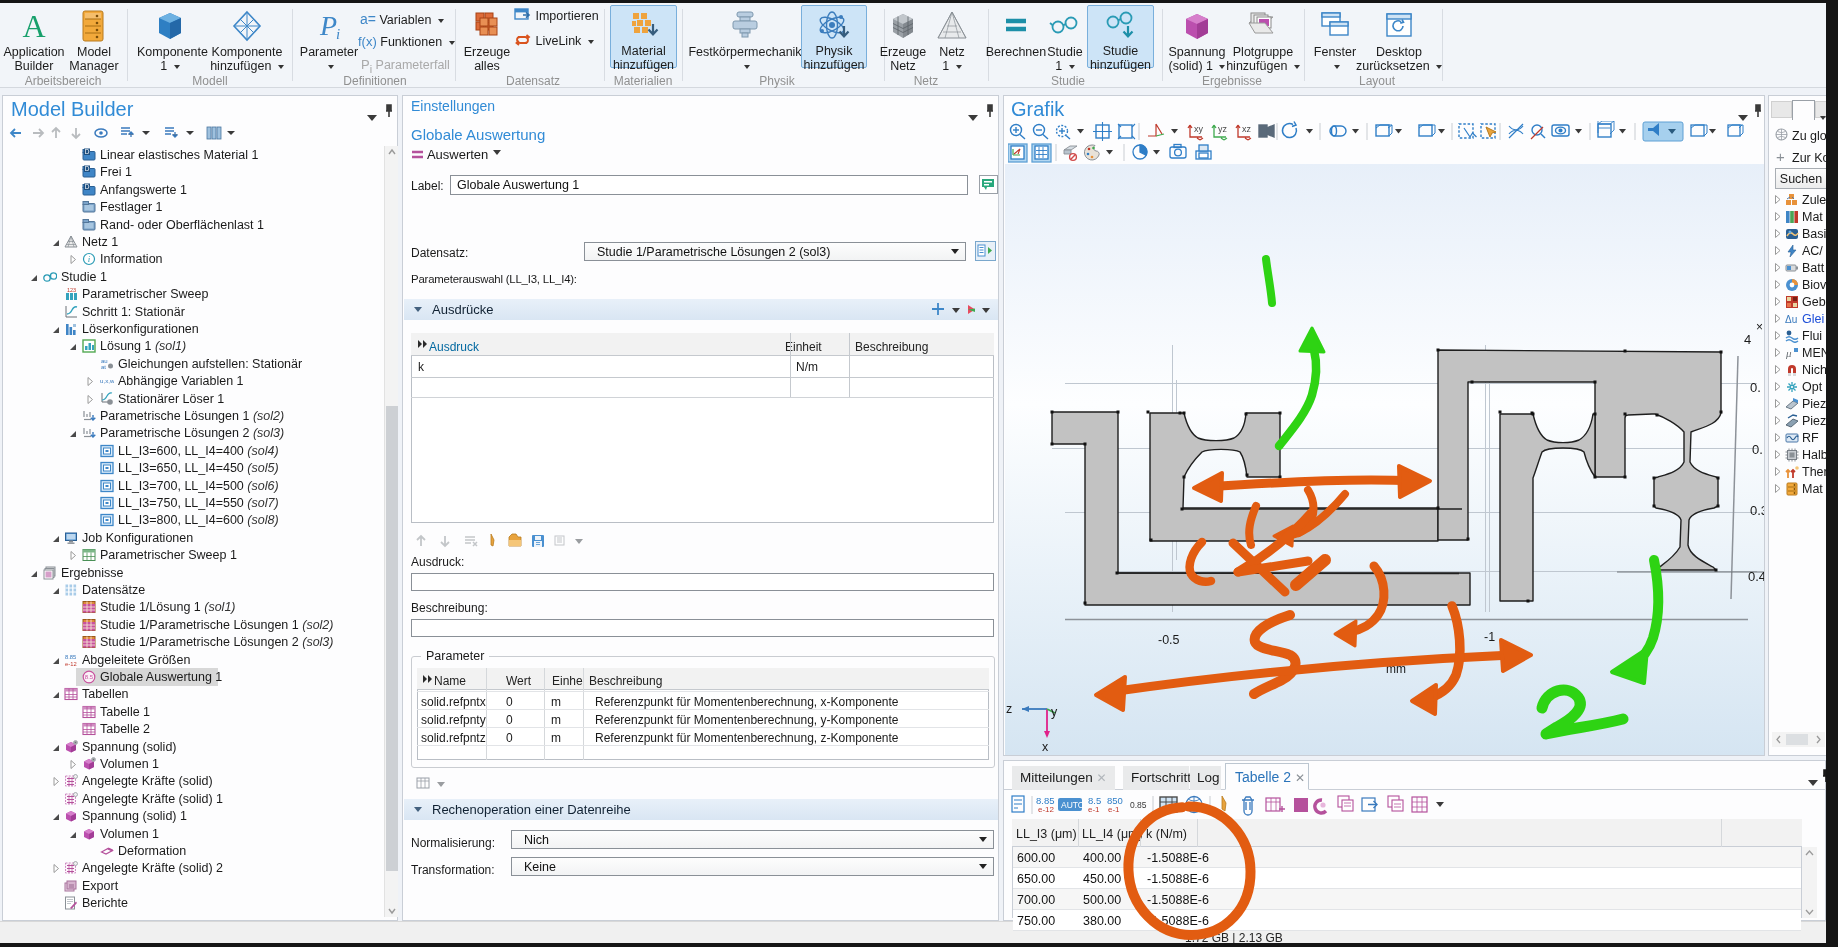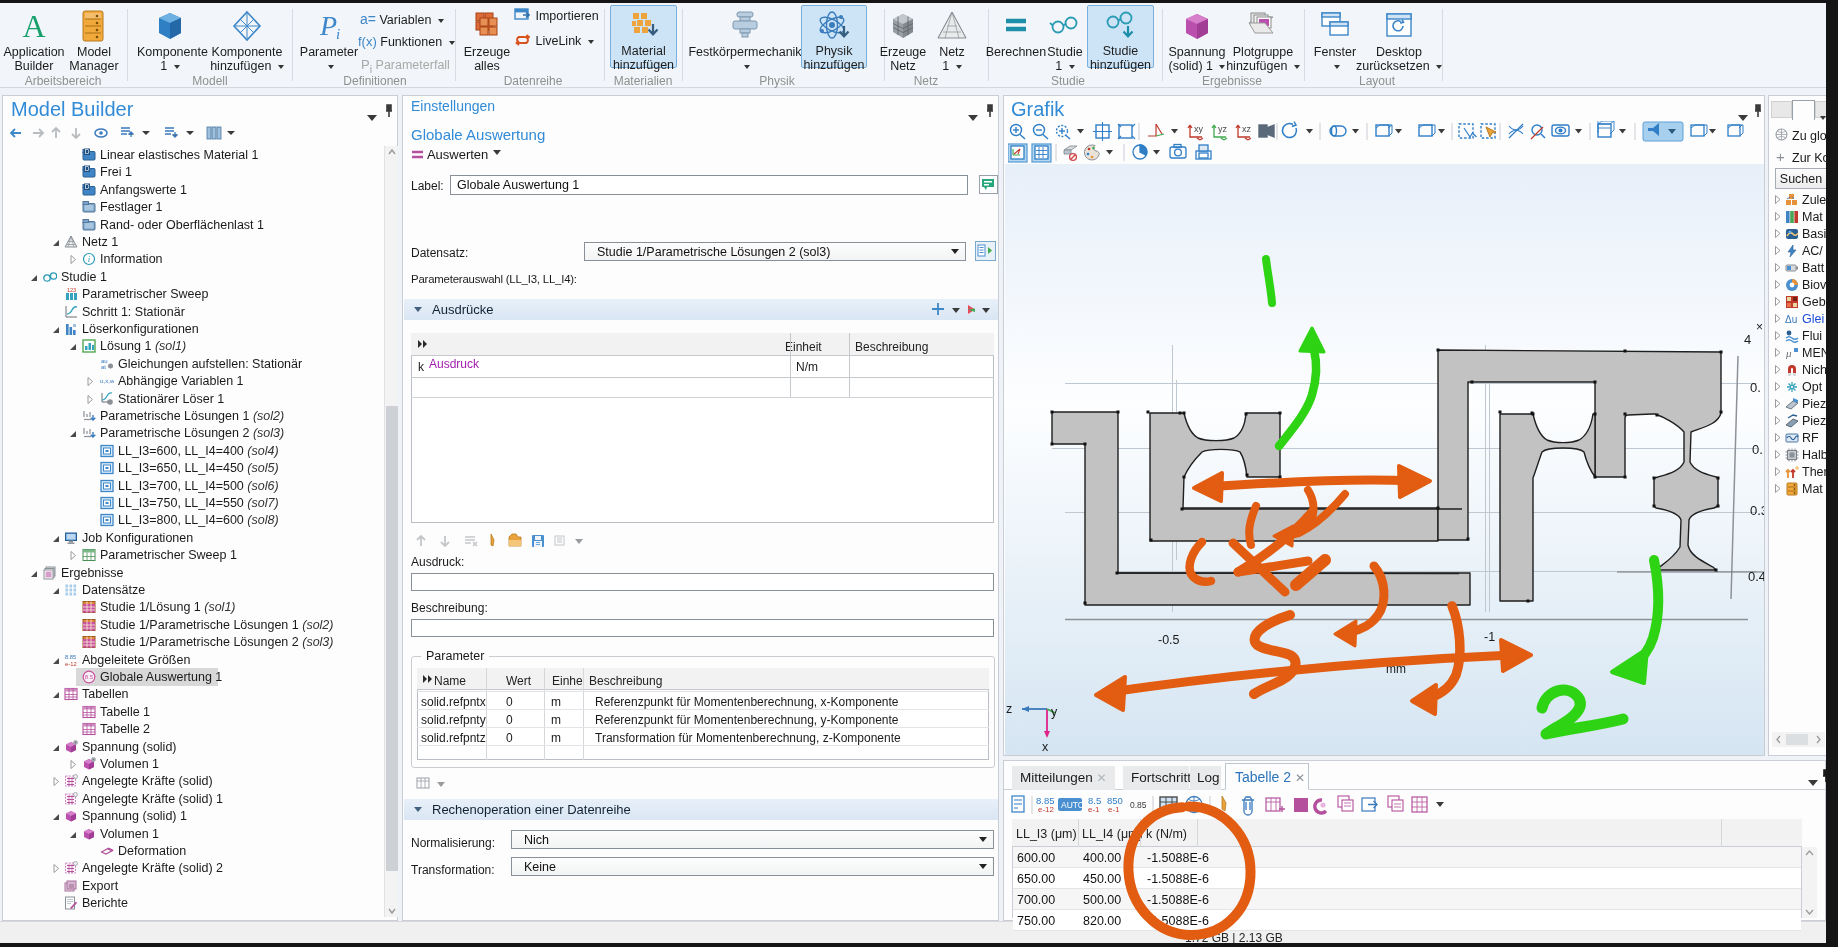--- a/index.html
+++ b/index.html
@@ -51,21 +51,21 @@
     <div class="rsep" style="left:604px"></div>
     <div class="rsep" style="left:682px"></div>
     <div class="rsep" style="left:884px"></div>
     <div class="rsep" style="left:988px"></div>
     <div class="rsep" style="left:1162px"></div>
     <div class="rsep" style="left:1304px"></div>
     <div class="rsep" style="left:1442px"></div>
     <div class="rgl" style="left:13px;width:100px">Arbeitsbereich</div>
     <div class="rgl" style="left:160px;width:100px">Modell</div>
     <div class="rgl" style="left:325px;width:100px">Definitionen</div>
-    <div class="rgl" style="left:483px;width:100px">Datenreihe</div>
+    <div class="rgl" style="left:483px;width:100px">Datensatz</div>
     <div class="rgl" style="left:593px;width:100px">Materialien</div>
     <div class="rgl" style="left:727px;width:100px">Physik</div>
     <div class="rgl" style="left:876px;width:100px">Netz</div>
     <div class="rgl" style="left:1018px;width:100px">Studie</div>
     <div class="rgl" style="left:1182px;width:100px">Ergebnisse</div>
     <div class="rgl" style="left:1327px;width:100px">Layout</div>
 
     <div class="rbtn" style="left:3px;width:62px"><svg class="ric" width="30" height="34">
           <text x="15" y="28" text-anchor="middle" font-size="32" font-family="Liberation Serif" fill="#18a06c">A</text>
         </svg>Application<br>Builder</div>
@@ -569,21 +569,21 @@
           <path d="M38,5 l7,4.5 l-7,4.5 z" fill="#e84a5f"></path>
           <path d="M45,4 l-7,-2.5 l7,-1 z" fill="#3faa4f" transform="translate(0,8)"></path>
           <path d="M52,8 l4,5 l4,-5 z" fill="#3a3a3a"></path>
         </svg>
     </div>
     <div class="abs" style="left:8px;top:237px;width:583px;height:190px;background:#fff;border:1px solid #b9bec5"></div>
     <div class="abs" style="left:8px;top:237px;width:583px;height:23px;background:#f2f2f2;border-bottom:1px solid #c5c9ce"></div>
     <div class="abs" style="left:13px;top:239px"><svg width="12" height="10">
           <path d="M2,1 l4,4 l-4,4 z M7,1 l4,4 l-4,4 z" fill="#2a2a2a"></path>
         </svg></div>
-    <div class="flabel" style="left:26px;top:261px;color:#a21caf">Ausdruck</div>
+    <div class="flabel" style="left:26px;top:244px;color:#0369a1">Ausdruck</div>
     <div class="flabel" style="left:382px;top:244px;color:#222">Einheit</div>
     <div class="flabel" style="left:452px;top:244px;color:#222">Beschreibung</div>
     <div class="abs" style="left:387px;top:237px;width:1px;height:64px;background:#c5c9ce"></div>
     <div class="abs" style="left:446px;top:237px;width:1px;height:64px;background:#c5c9ce"></div>
     <div class="abs" style="left:8px;top:281px;width:583px;height:1px;background:#c5c9ce"></div>
     <div class="abs" style="left:8px;top:301px;width:583px;height:1px;background:#d0d3d7"></div>
     <div class="flabel" style="left:15px;top:264px">k</div>
     <div class="flabel" style="left:393px;top:264px">N/m</div>
 
     <div class="abs" style="left:12px;top:436px"><svg width="180" height="16">
@@ -631,21 +631,21 @@
       <div class="flabel" style="left:103px;top:599px">0</div>
       <div class="flabel" style="left:148px;top:599px">m</div>
       <div class="flabel" style="left:192px;top:599px">Referenzpunkt für Momentenberechnung, x-Komponente</div>
     <div class="flabel" style="left:18px;top:617px">solid.refpnty</div>
       <div class="flabel" style="left:103px;top:617px">0</div>
       <div class="flabel" style="left:148px;top:617px">m</div>
       <div class="flabel" style="left:192px;top:617px">Referenzpunkt für Momentenberechnung, y-Komponente</div>
     <div class="flabel" style="left:18px;top:635px">solid.refpntz</div>
       <div class="flabel" style="left:103px;top:635px">0</div>
       <div class="flabel" style="left:148px;top:635px">m</div>
-      <div class="flabel" style="left:192px;top:635px">Transformation für Momentenberechnung, z-Komponente</div>
+      <div class="flabel" style="left:192px;top:635px">Referenzpunkt für Momentenberechnung, z-Komponente</div>
     <div class="abs" style="left:14px;top:595px;width:572px;height:1px;background:#e2e4e7"></div>
     <div class="abs" style="left:14px;top:613px;width:572px;height:1px;background:#e2e4e7"></div>
     <div class="abs" style="left:14px;top:631px;width:572px;height:1px;background:#e2e4e7"></div>
     <div class="abs" style="left:14px;top:649px;width:572px;height:1px;background:#e2e4e7"></div>
     <div class="abs" style="left:12px;top:679px"><svg width="40" height="16">
           <g fill="none" stroke="#9aa0a7">
             <rect x="2" y="3" width="12" height="10"></rect>
             <path d="M2,6 h12 M6,3 v10 M10,3 v10" stroke-width="0.8"></path>
           </g>
           <path d="M22,7 l4,5 l4,-5 z" fill="#9a9da0"></path>
@@ -1175,21 +1175,21 @@
     <div class="abs" style="left:9px;top:107px;width:788px;height:21px;background:#ffffff;border-bottom:1px solid #e2e4e7"></div>
     <div class="abs" style="left:13px;top:111px;font-size:12.5px;color:#111">650.00</div>
     <div class="abs" style="left:79px;top:111px;font-size:12.5px;color:#111">450.00</div>
     <div class="abs" style="left:143px;top:111px;font-size:12.5px;color:#111">-1.5088E-6</div>
     <div class="abs" style="left:9px;top:128px;width:788px;height:21px;background:#f6f6f6;border-bottom:1px solid #e2e4e7"></div>
     <div class="abs" style="left:13px;top:132px;font-size:12.5px;color:#111">700.00</div>
     <div class="abs" style="left:79px;top:132px;font-size:12.5px;color:#111">500.00</div>
     <div class="abs" style="left:143px;top:132px;font-size:12.5px;color:#111">-1.5088E-6</div>
     <div class="abs" style="left:9px;top:149px;width:788px;height:21px;background:#ffffff;border-bottom:1px solid #e2e4e7"></div>
     <div class="abs" style="left:13px;top:153px;font-size:12.5px;color:#111">750.00</div>
-    <div class="abs" style="left:79px;top:153px;font-size:12.5px;color:#111">820.00</div>
+    <div class="abs" style="left:79px;top:153px;font-size:12.5px;color:#111">380.00</div>
     <div class="abs" style="left:143px;top:153px;font-size:12.5px;color:#111">-1.5088E-6</div>
     <div class="abs" style="left:798px;top:86px;width:15px;height:71px;background:#f3f3f3"><svg width="15" height="71">
           <path d="M4,8 L7.5,4 L11,8" stroke="#9a9a9a" stroke-width="1.3" fill="none"></path>
           <path d="M4,63 L7.5,67 L11,63" stroke="#9a9a9a" stroke-width="1.3" fill="none"></path>
         </svg></div>
   </div>
   <svg class="abs" style="left:1120px;top:801px;z-index:60" width="140" height="142" viewBox="0 0 140 142">
   <path d="M70,6 C38,4 12,26 9,62 C6,98 30,130 64,134 C98,138 126,114 130,78 C134,44 112,10 76,6" fill="none" stroke="#e25c11" stroke-width="10" stroke-linecap="round" transform="rotate(-7 68 70)"></path>
 </svg>
   <div class="abs" id="topline"></div>

